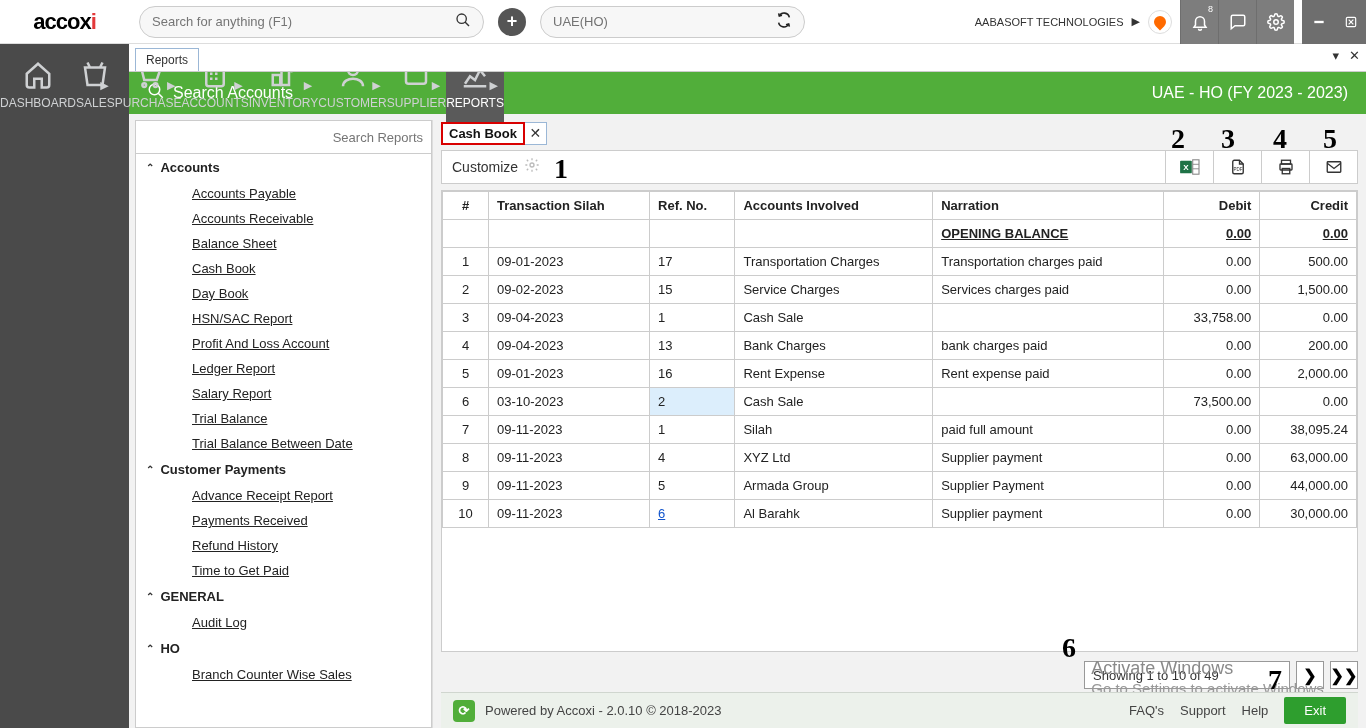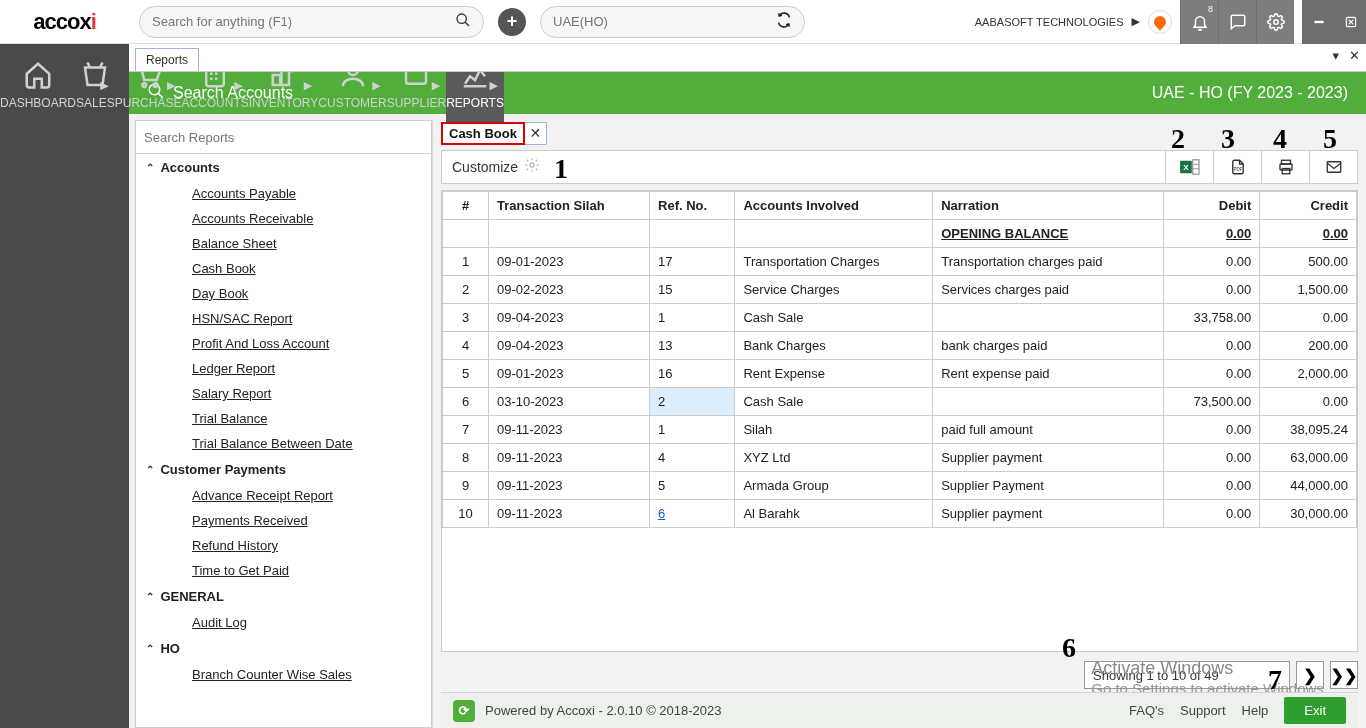--- a/index.html
+++ b/index.html
@@ -90,21 +90,21 @@
   .green-bar .mag { font-size: 18px; }
 
   .content-row { flex: 1; display: flex; min-height: 0; }
 
   
   .reports-pane {
     width: 298px; background: #fff; border-right: 1px solid #ddd; display: flex; flex-direction: column;
     margin: 6px 0 0 6px;
   }
   .reports-search {
-    height: 30px; border: 1px solid #ccc; margin: 0; padding: 16px 8px; font-size: 13px; outline: none;
+    height: 30px; border: 1px solid #ccc; margin: 0; padding: 16px 8px; font-size: 13px; outline: none; text-align: right;
   }
   .tree-wrap { flex: 1; overflow-y: scroll; border: 1px solid #ccc; border-top: none; }
   .tree-group { font-size: 13px; color: #222; padding: 6px 10px; font-weight: 600; display: flex; align-items: center; gap: 6px; cursor: pointer;}
   .tree-group .caret { font-size: 10px; color: #333; }
   .tree-leaf { font-size: 13px; color: #222; padding: 5px 10px 5px 56px; cursor: pointer; text-decoration: underline; }
 
   
   .report-pane { flex: 1; display: flex; flex-direction: column; padding: 6px 8px 0 8px; min-width: 0; }
   .tabstrip { display: flex; align-items: center; height: 26px; }
   .report-tab {

